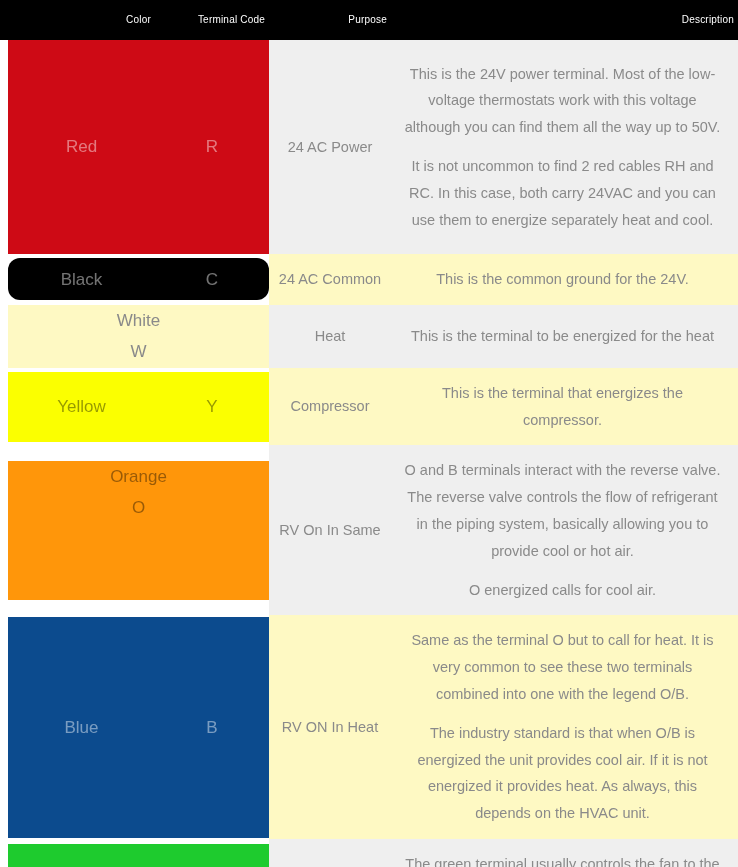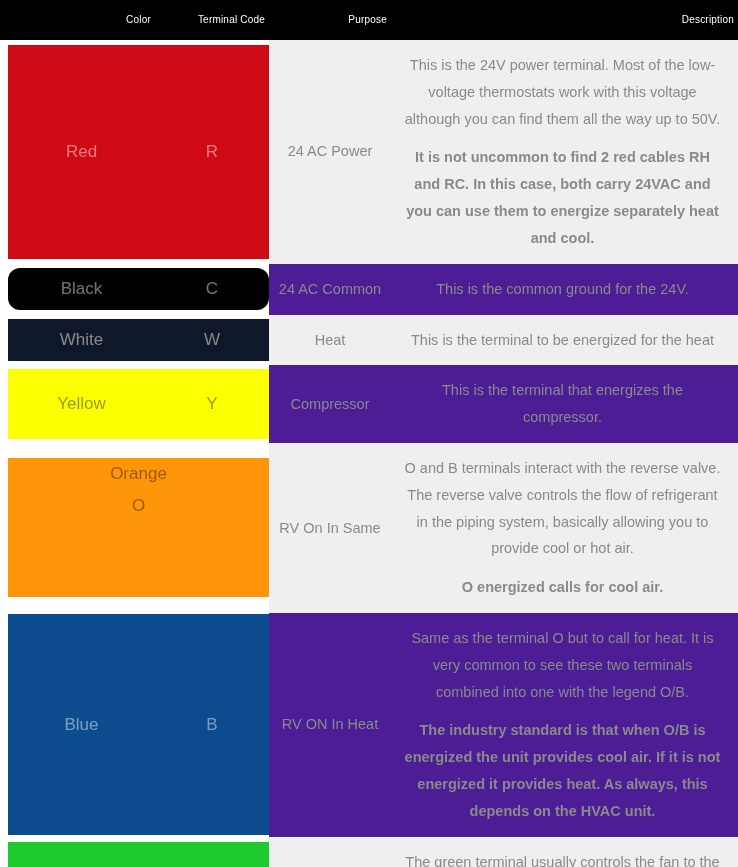--- a/index.html
+++ b/index.html
@@ -84,33 +84,33 @@
     font-size: 17px;
     line-height: 1.85;
   }
   .swatch-label { width: 147px; }
   .swatch-code  { width: 114px; }
 
   
   tr.stripe-light td.purpose,
   tr.stripe-light td.desc { background: #efefef; }
   tr.stripe-white td.purpose,
-  tr.stripe-white td.desc { background: #4c1d95; }
+  tr.stripe-white td.desc { background: #fef9c3; }
   tr.stripe-light td.swatch,
   tr.stripe-white td.swatch { background: transparent; }
 
   td.purpose { padding-left: 6px; padding-right: 6px; }
   td.desc    { padding-left: 12px; padding-right: 16px; }
 
   .desc p {
     margin: 0;
     padding: 0;
     line-height: 1.85;
   }
-  .desc p + p { margin-top: 12px; font-weight: bold; }
+  .desc p + p { margin-top: 12px; }
 
   
   tr[data-row="red"]    .swatch-inner { min-height: 214px; }
   tr[data-row="black"]  .swatch-inner { min-height: 42px; border-radius: 12px; }
   tr[data-row="white"]  .swatch-inner { min-height: 42px; }
   tr[data-row="yellow"] .swatch-inner { min-height: 70px; }
   tr[data-row="orange"] .swatch-inner { min-height: 139px; }
   tr[data-row="blue"]   .swatch-inner { min-height: 221px; }
   tr[data-row="green"]  .swatch-inner { min-height: 68px; }
 </style>
@@ -154,21 +154,21 @@
               <span class="swatch-code">C</span>
             </div>
           </td>
           <td class="purpose">24 AC Common</td>
           <td class="desc">
             <p>This is the common ground for the 24V.</p>
           </td>
         </tr>
         <tr class="row stripe-light" data-row="white">
           <td class="swatch" colspan="2">
-            <div class="swatch-inner" style="background: #0f172a; color: rgb(138, 138, 138);">
+            <div class="swatch-inner" style="background: #fef9c3; color: rgb(138, 138, 138); flex-direction: column;">
               <span class="swatch-label">White</span>
               <span class="swatch-code">W</span>
             </div>
           </td>
           <td class="purpose">Heat</td>
           <td class="desc">
             <p>This is the terminal to be energized for the heat</p>
           </td>
         </tr>
         <tr class="row stripe-white" data-row="yellow">

